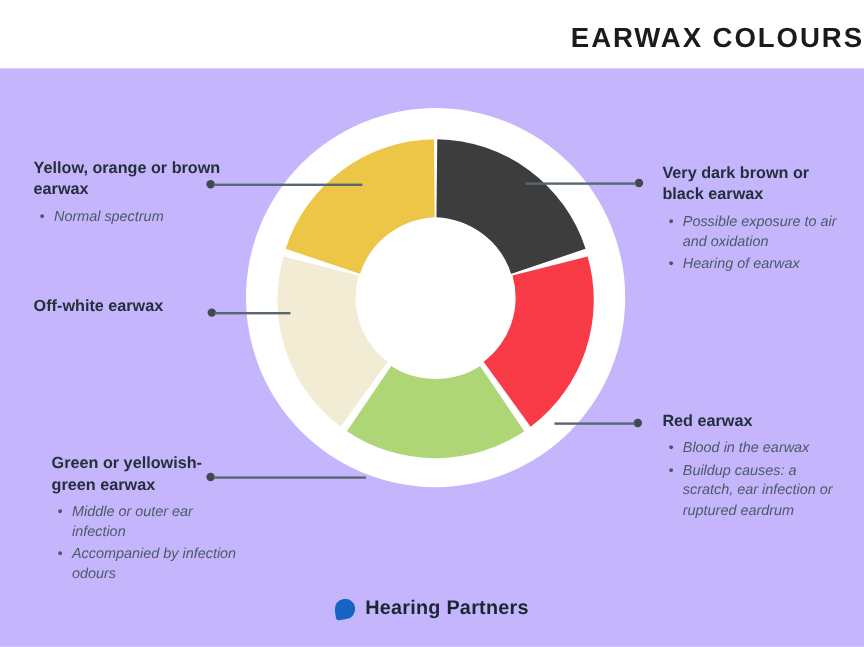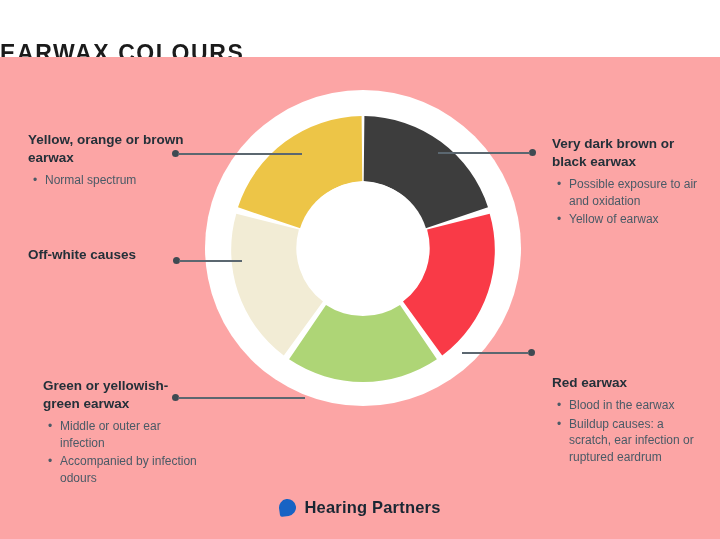--- a/index.html
+++ b/index.html
@@ -24,34 +24,33 @@
     left: 0; top: 0;
     width: 720px;
     height: 57px;
     background: #ffffff;
   }
   #page-title {
     position: absolute;
     left: 0;
     top: 18px;
     width: 720px;
-    text-align: left;
+    text-align: right;
     font-size: 23px;
     font-weight: bold;
     letter-spacing: 1.6px;
     color: #1b1b1b;
-    margin-top: 22px;
   }
   #canvas {
     position: absolute;
     left: 0;
     top: 57px;
     width: 720px;
     height: 482px;
-    background: #fca5a5;
+    background: #c4b5fd;
   }
   
   #donut-wrap {
     position: absolute;
     left: 203px;
     top: 31px;
     width: 320px;
     height: 320px;
   }
   #donut-wrap svg { display: block; }
@@ -64,20 +63,21 @@
   .callout-title {
     font-size: 13.5px;
     font-weight: bold;
     line-height: 18px;
     color: #243039;
   }
   .callout ul {
     margin: 5px 0 0 0;
     padding-left: 17px;
     list-style: none;
+    font-style: italic;
   }
   .callout li {
     position: relative;
     font-size: 12px;
     line-height: 16.5px;
     color: #4a5a66;
     margin-bottom: 2px;
   }
   .callout li::before {
     content: "\2022";
@@ -87,21 +87,21 @@
     color: #4a5a66;
     font-size: 12px;
   }
   .left  { text-align: left; }
 
   
   #callout-yellow   { left: 28px;  top: 74px;  width: 160px; }
   #callout-offwhite { left: 28px;  top: 189px; width: 150px; }
   #callout-green    { left: 43px;  top: 320px; width: 160px; }
   #callout-black    { left: 552px; top: 78px;  width: 155px; }
-  #callout-red      { left: 552px; top: 285px; width: 155px; margin-top: 32px; }
+  #callout-red      { left: 552px; top: 285px; width: 155px; }
 
   
   .connector {
     position: absolute;
     height: 2px;
     background: #5b6770;
   }
   .conn-dot {
     position: absolute;
     width: 7px;
@@ -183,36 +183,36 @@
     <div class="connector" style="left:462px; top:295px; width:67px;"></div>
 
     <div class="callout left" id="callout-yellow">
       <div class="callout-title">Yellow, orange or brown earwax</div>
       <ul>
         <li>Normal spectrum</li>
       </ul>
     </div>
 
     <div class="callout left" id="callout-offwhite">
-      <div class="callout-title">Off-white causes</div>
+      <div class="callout-title">Off-white earwax</div>
     </div>
 
     <div class="callout left" id="callout-green">
       <div class="callout-title">Green or yellowish-green earwax</div>
       <ul>
         <li>Middle or outer ear infection</li>
         <li>Accompanied by infection odours</li>
       </ul>
     </div>
 
     <div class="callout left" id="callout-black">
       <div class="callout-title">Very dark brown or black earwax</div>
       <ul>
         <li>Possible exposure to air and oxidation</li>
-        <li>Yellow of earwax</li>
+        <li>Hearing of earwax</li>
       </ul>
     </div>
 
     <div class="callout left" id="callout-red">
       <div class="callout-title">Red earwax</div>
       <ul>
         <li>Blood in the earwax</li>
         <li>Buildup causes: a scratch, ear infection or ruptured eardrum</li>
       </ul>
     </div>

